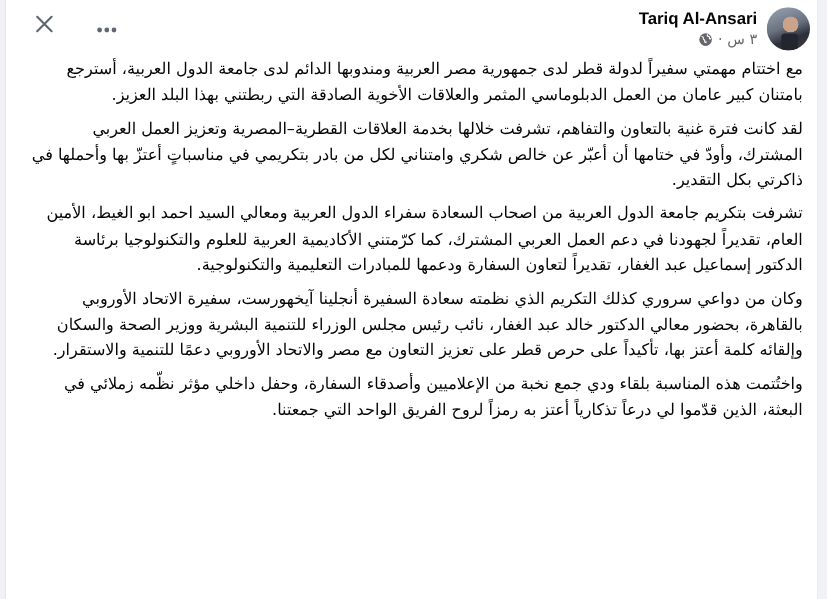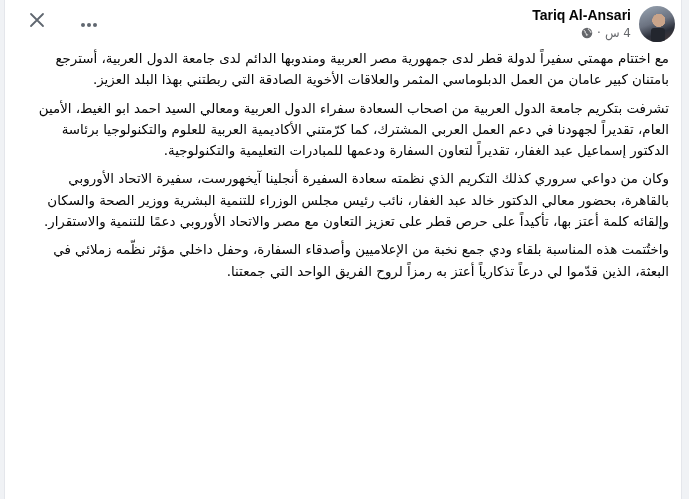--- a/index.html
+++ b/index.html
@@ -40,21 +40,21 @@
     .post-body p { margin-bottom: 7px; }
   </style>
 </head>
 <body>
 
 <div class="card">
   <div class="header">
     <div class="avatar"></div>
     <div class="author">Tariq Al-Ansari</div>
     <div class="meta">
-      <span>4 س</span>
+      <span>٣ س</span>
       <span>·</span>
       <span class="globe-icon">
         <svg width="12" height="12" viewBox="0 0 16 16">
           <circle cx="8" cy="8" r="7" fill="#65676b"></circle>
           <path d="M4 4.5c1.2.3 1.8 1.2 1.5 2.2-.3.9.8 1.3 1.4 1.9.5.6-.1 1.6.4 2.3.4.6 1.2.4 1.4-.3M10 2.5c-.5 1 .2 1.8 1.1 1.9.8.1 1.6.8 1.2 1.8-.3.8.7 1.3 1.3.8" stroke="#fff" stroke-width="1.3" fill="none" stroke-linecap="round"></path>
         </svg>
       </span>
     </div>
     <div class="actions">
       <div class="icon-btn">
@@ -71,17 +71,18 @@
             <circle cx="9" cy="3" r="2" fill="#606770"></circle>
             <circle cx="15" cy="3" r="2" fill="#606770"></circle>
           </svg>
         </span>
       </div>
     </div>
   </div>
 
   <div class="post-body">
     <p>مع اختتام مهمتي سفيراً لدولة قطر لدى جمهورية مصر العربية ومندوبها الدائم لدى جامعة الدول العربية، أسترجع بامتنان كبير عامان من العمل الدبلوماسي المثمر والعلاقات الأخوية الصادقة التي ربطتني بهذا البلد العزيز.</p>
+    <p>لقد كانت فترة غنية بالتعاون والتفاهم، تشرفت خلالها بخدمة العلاقات القطرية–المصرية وتعزيز العمل العربي المشترك، وأودّ في ختامها أن أعبّر عن خالص شكري وامتناني لكل من بادر بتكريمي في مناسباتٍ أعتزّ بها وأحملها في ذاكرتي بكل التقدير.</p>
     <p>تشرفت بتكريم جامعة الدول العربية من اصحاب السعادة سفراء الدول العربية ومعالي السيد احمد ابو الغيط، الأمين العام، تقديراً لجهودنا في دعم العمل العربي المشترك، كما كرّمتني الأكاديمية العربية للعلوم والتكنولوجيا برئاسة الدكتور إسماعيل عبد الغفار، تقديراً لتعاون السفارة ودعمها للمبادرات التعليمية والتكنولوجية.</p>
     <p>وكان من دواعي سروري كذلك التكريم الذي نظمته سعادة السفيرة أنجلينا آيخهورست، سفيرة الاتحاد الأوروبي بالقاهرة، بحضور معالي الدكتور خالد عبد الغفار، نائب رئيس مجلس الوزراء للتنمية البشرية ووزير الصحة والسكان وإلقائه كلمة أعتز بها، تأكيداً على حرص قطر على تعزيز التعاون مع مصر والاتحاد الأوروبي دعمًا للتنمية والاستقرار.</p>
     <p>واختُتمت هذه المناسبة بلقاء ودي جمع نخبة من الإعلاميين وأصدقاء السفارة، وحفل داخلي مؤثر نظّمه زملائي في البعثة، الذين قدّموا لي درعاً تذكارياً أعتز به رمزاً لروح الفريق الواحد التي جمعتنا.</p>
   </div>
 </div>
 
 </body></html>

